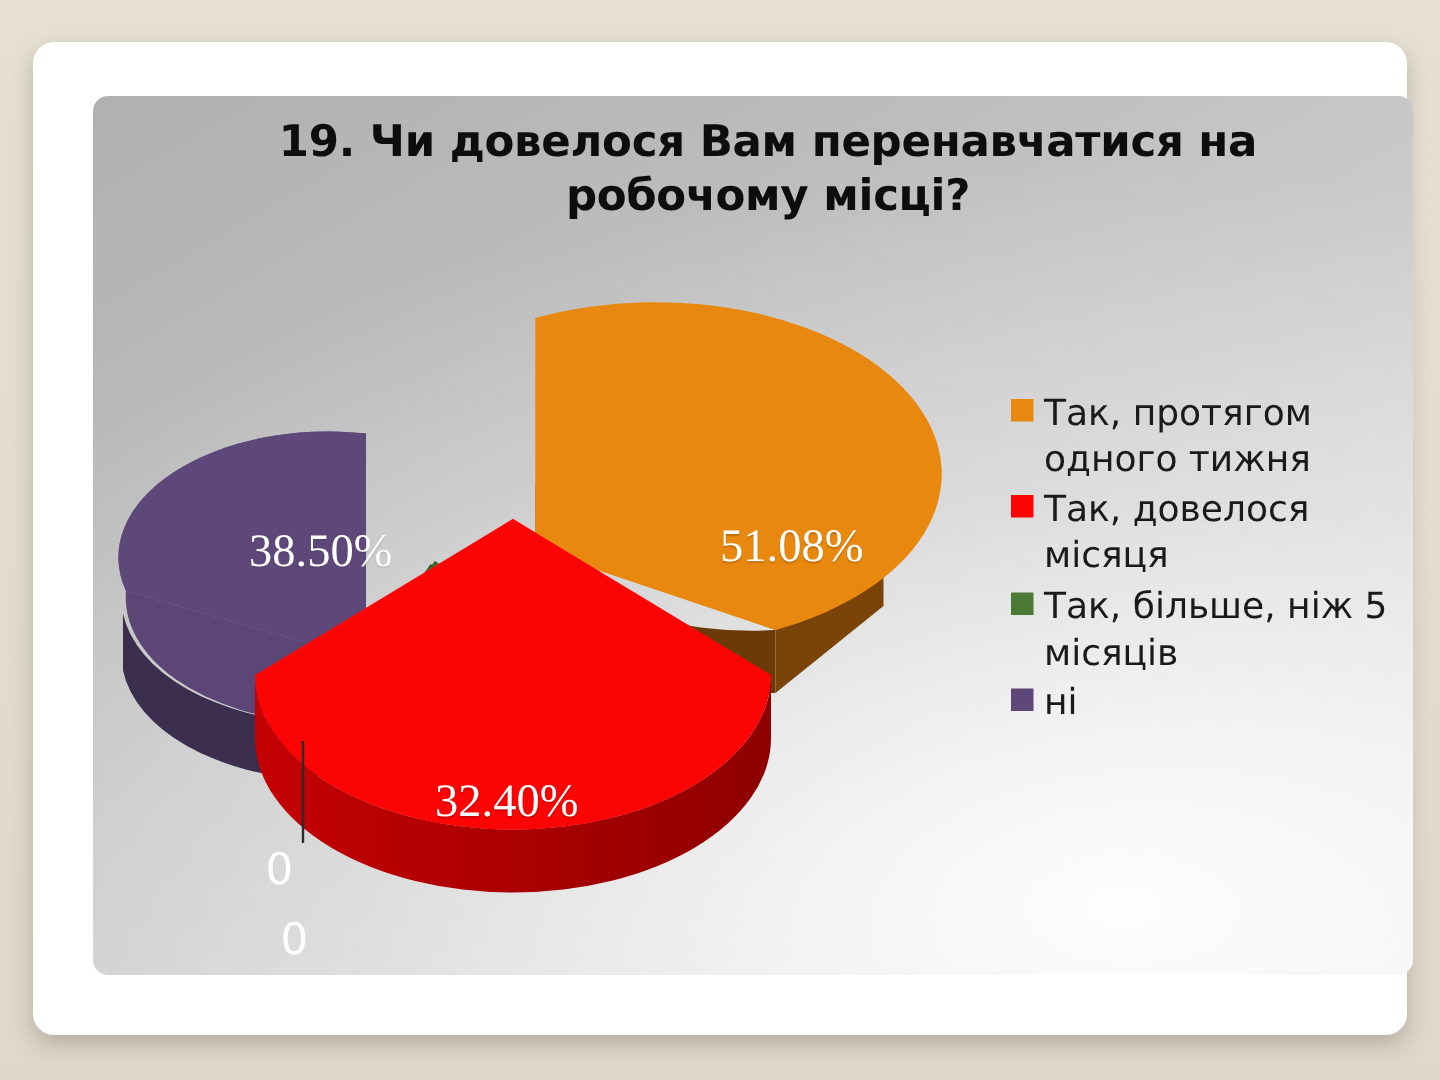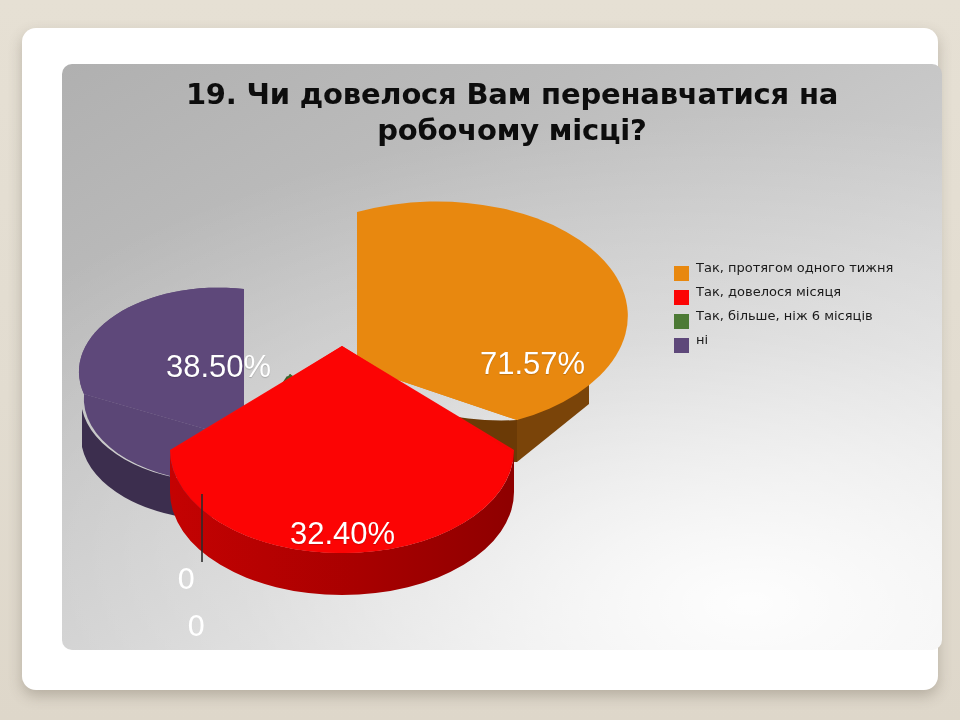--- a/index.html
+++ b/index.html
@@ -61,21 +61,21 @@
   #plot {
     position: absolute;
     left: 0; top: 130px;
     width: 620px; height: 450px;
   }
   #plot svg { display:block; }
 
   .pielabel {
     position: absolute;
     color: #ffffff;
-    font-family: Liberation Sans, sans-serif;
+    font-family: Liberation Serif, serif;
     font-size: 31px;
     white-space: nowrap;
     text-shadow: 0 1px 1px rgba(0,0,0,0.18);
   }
   .zerolabel {
     position: absolute;
     color: #ffffff;
     font-family: "DejaVu Sans", sans-serif;
     font-size: 29px;
     white-space: nowrap;
@@ -93,21 +93,21 @@
     margin-bottom: 3px;
   }
   .swatch {
     width: 15px; height: 15px;
     flex: 0 0 15px;
     margin-top: 6px;
     margin-right: 7px;
   }
   .legend-text {
     font-family: "DejaVu Sans", sans-serif;
-    font-size: 13px;
+    font-size: 24px;
     line-height: 1.28;
     color: #1a1a1a;
   }
 </style>
 </head>
 <body>
 
 <div id="slide">
   <div id="card">
     <div id="panel">
@@ -155,21 +155,21 @@
           <path d="M 295 172 L 295 18 A 160 96 0 0 1 455 226 Z" fill="#e8880f"></path>
 
           <path d="M 108 256 L 108 298 A 172 103 0 0 0 452 298 L 452 256 A 172 103 0 0 1 108 256 Z" fill="url(#gRedSide)"></path>
 
           <path d="M 280 152 L 108 256 A 172 103 0 0 0 452 256 Z" fill="url(#gRedTop)"></path>
           <path d="M 280 152 L 110 258 A 170 101 0 0 0 450 258 Z" fill="#fc0404"></path>
 
           <line x1="140" y1="300" x2="140" y2="368" stroke="#2b2b2b" stroke-width="1.6"></line>
         </svg>
 
-        <span class="pielabel" style="left:418px; top:152px;">71.57%</span>
+        <span class="pielabel" style="left:418px; top:152px;">51.08%</span>
         <span class="pielabel" style="left:228px; top:290px;margin-top:32px;">32.40%</span>
         <span class="pielabel" style="left:104px; top:155px;">38.50%</span>
         <span class="zerolabel" style="left:115px; top:368px;">0</span>
         <span class="zerolabel" style="left:125px; top:415px;">0</span>
       </div>
 
       <div id="legend">
 
         <div class="legend-row">
           <span class="swatch" style="background:#e8880f;"></span>
@@ -177,21 +177,21 @@
         </div>
 
         <div class="legend-row">
           <span class="swatch" style="background:#fc0404;"></span>
           <span class="legend-text">Так, довелося місяця</span>
         </div>
 
 
         <div class="legend-row">
           <span class="swatch" style="background:#4c7a35;"></span>
-          <span class="legend-text">Так, більше, ніж 6 місяців</span>
+          <span class="legend-text">Так, більше, ніж 5 місяців</span>
         </div>
 
         <div class="legend-row">
           <span class="swatch" style="background:#5e487a;"></span>
           <span class="legend-text">ні</span>
         </div>
 
       </div>
 
     </div>

